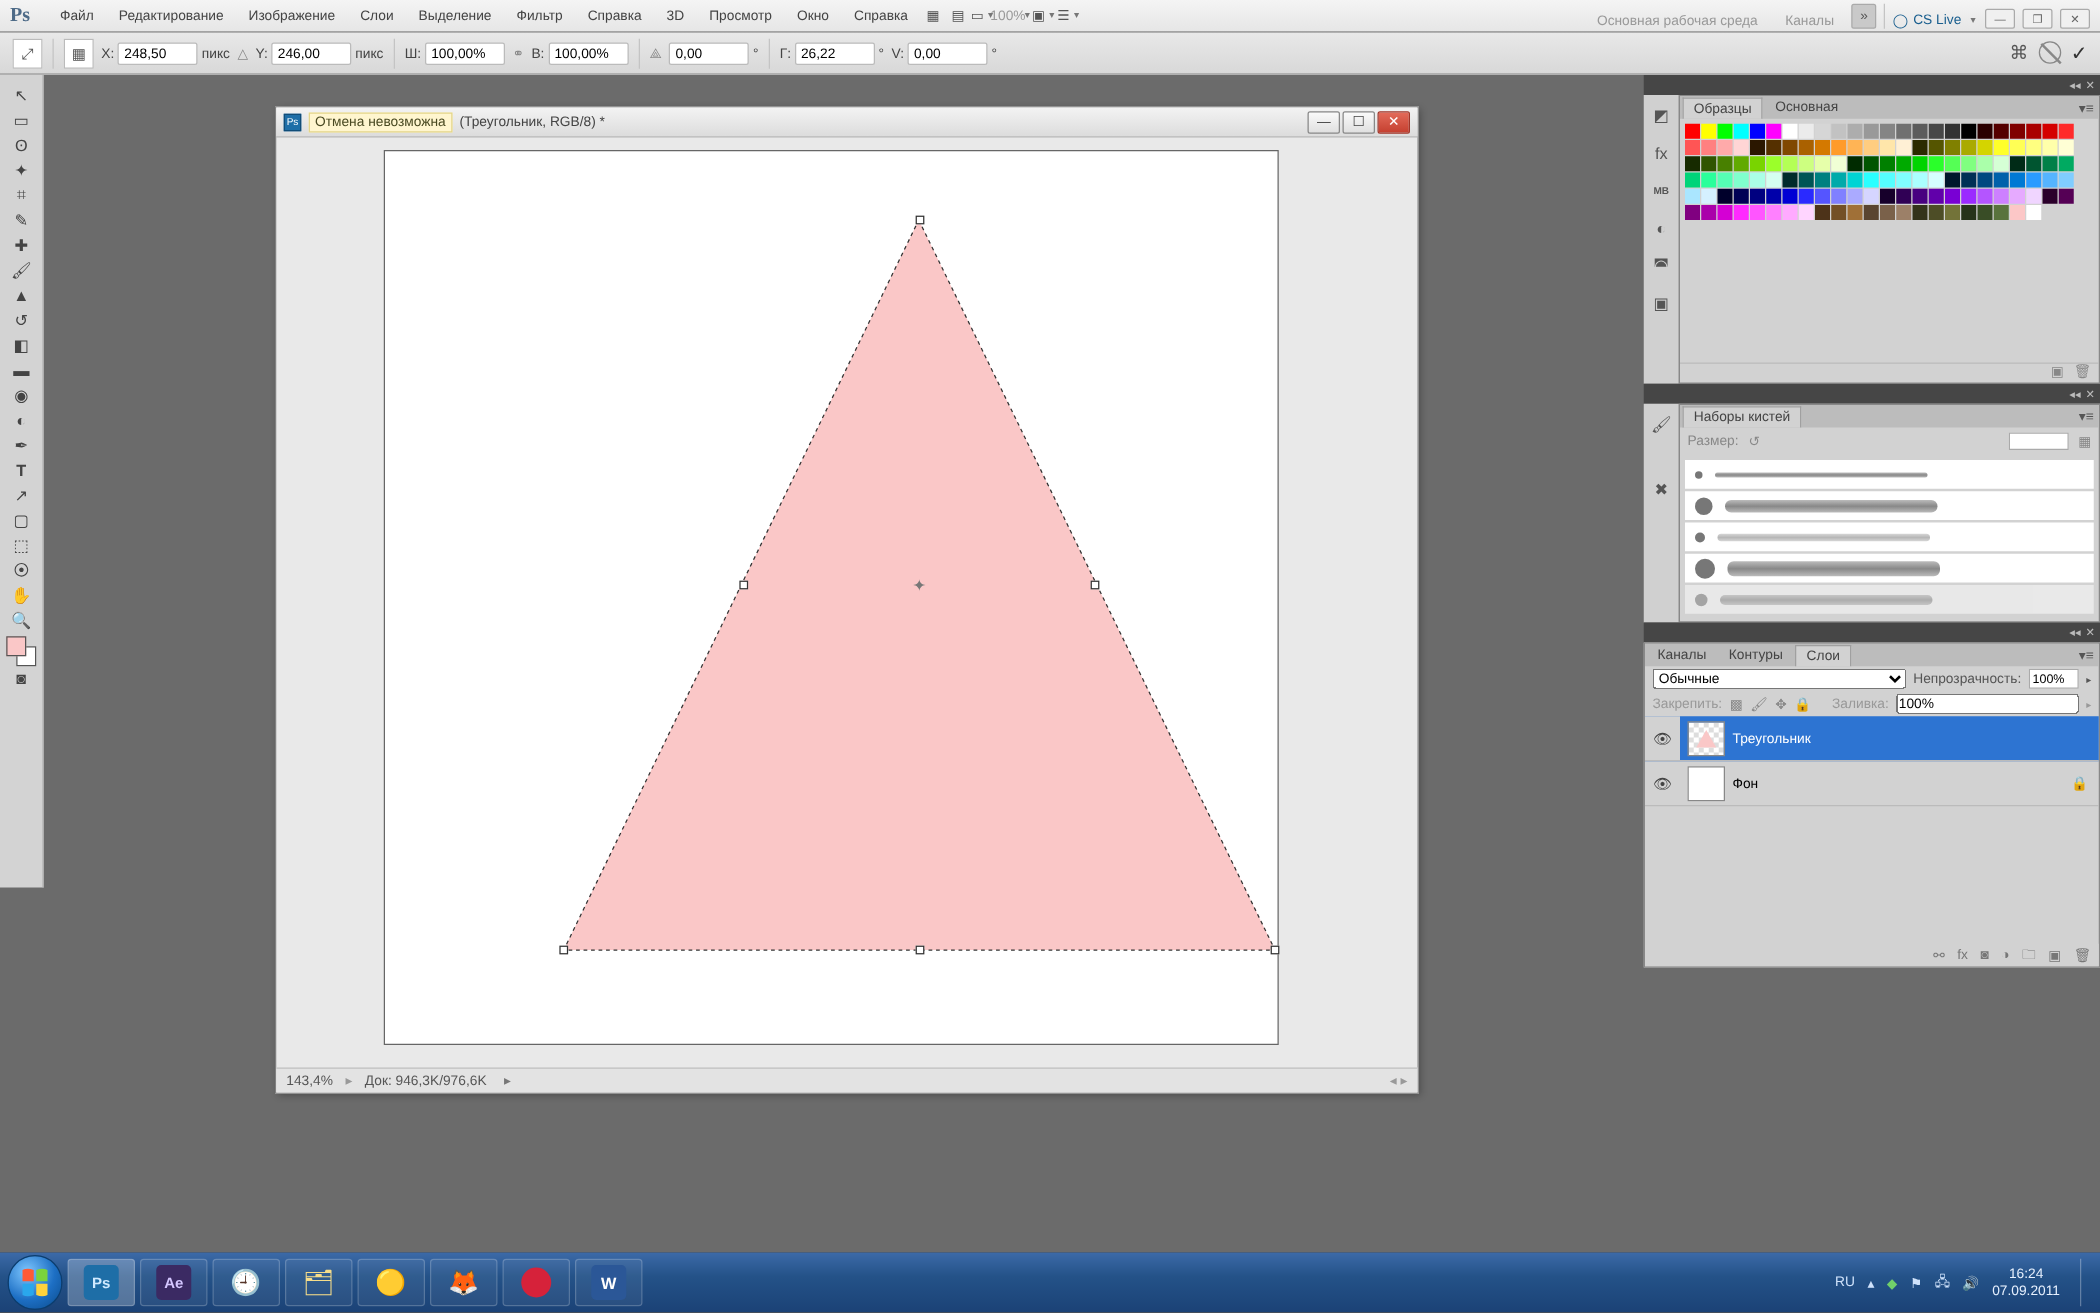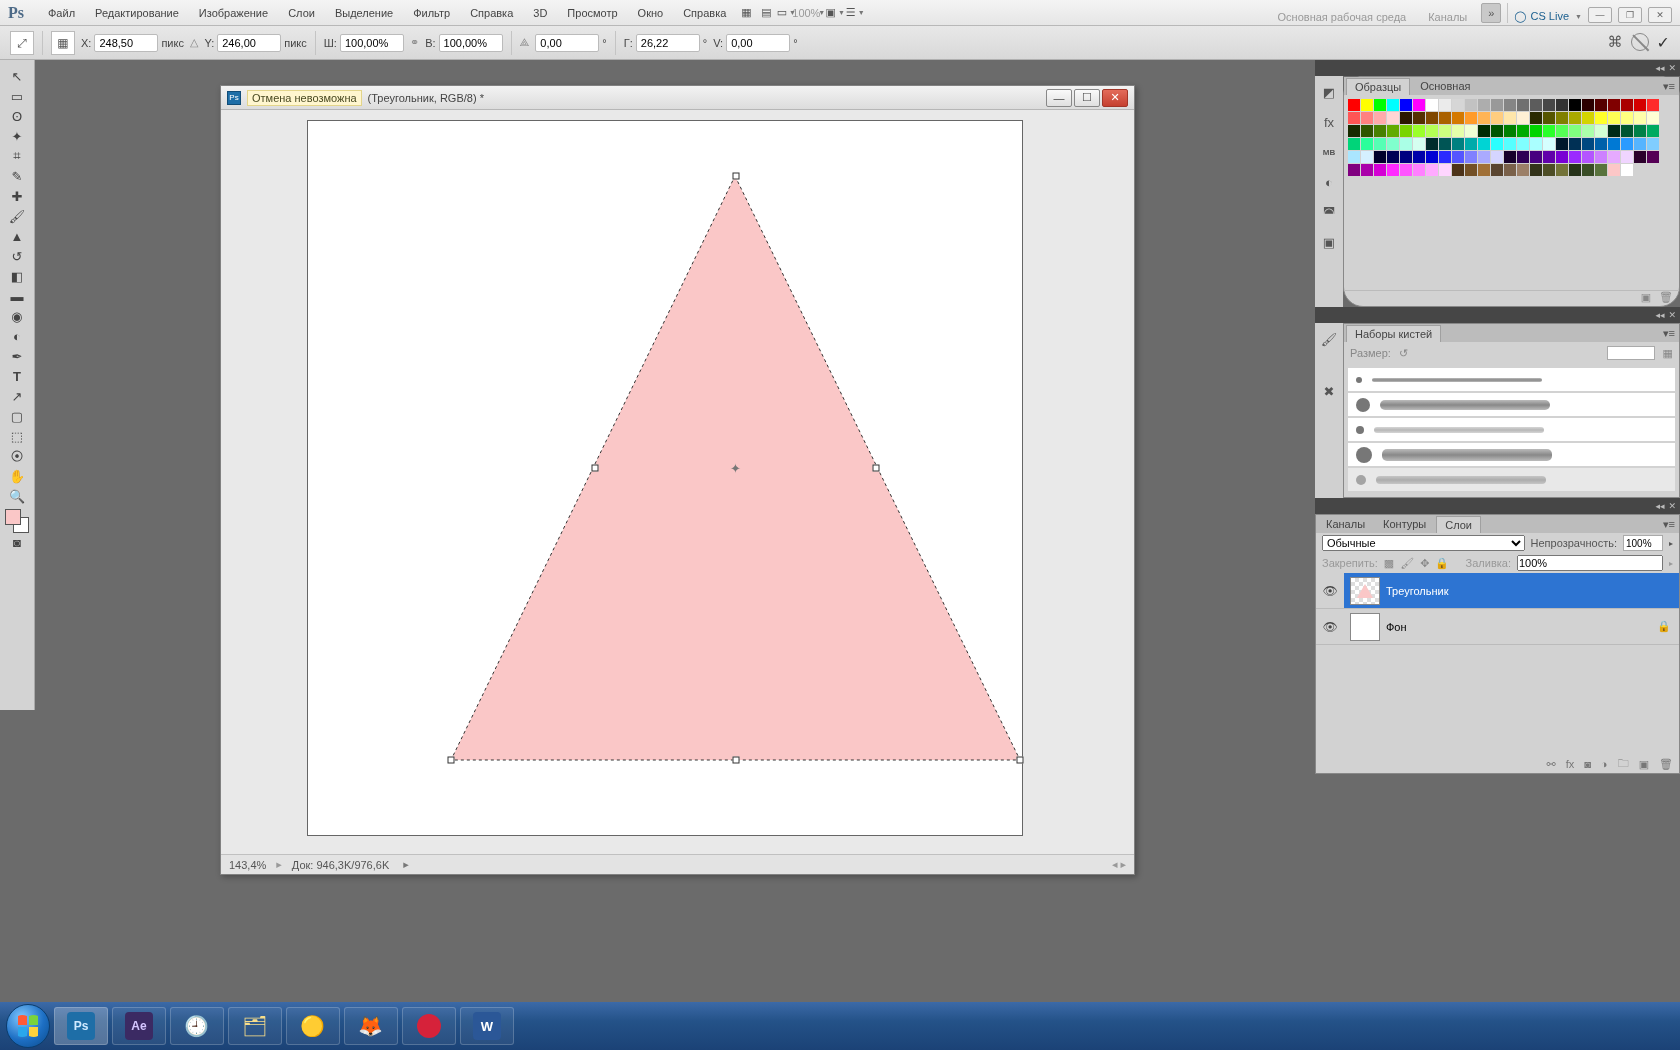--- a/index.html
+++ b/index.html
@@ -266,21 +266,21 @@
 
   <div class="row">
     <div class="vstrip">
       <div>◩</div>
       <div>fx</div>
       <div style="font-size:8px;font-weight:bold;">MB</div>
       <div>◐</div>
       <div>◚</div>
       <div>▣</div>
     </div>
-    <div class="panel" style="flex:1;border-radius:20px;">
+    <div class="panel" style="flex:1;">
       <div class="tabhdr">
         <span class="tab">Образцы</span>
         <span class="tab inact">Основная</span>
         <span class="menuDots">▾≡</span>
       </div>
       <div class="swatches" id="swatchHost">
           <div style="background: rgb(255, 0, 0);"></div>
           <div style="background: rgb(255, 255, 0);"></div>
           <div style="background: rgb(0, 255, 0);"></div>
           <div style="background: rgb(0, 255, 255);"></div>
@@ -562,13 +562,26 @@
     </div>
   <div class="taskBtn">
       <div class="ic" style="font-size:20px;">🦊</div>
     </div>
   <div class="taskBtn">
       <div class="ic" style="background:#d6223a;border-radius:50%;width:24px;height:24px;"></div>
     </div>
   <div class="taskBtn">
       <div class="ic" style="background:#2b5797;color:#fff;font-weight:bold;font-size:13px;">W</div>
     </div>
+  <div class="tray">
+    <span>RU</span>
+    <span>▴</span>
+    <span style="color:#71d06a">◆</span>
+    <span>⚑</span>
+    <span>🖧</span>
+    <span>🔊</span>
+    <div class="clock">
+      <div>16:24</div>
+      <div>07.09.2011</div>
+    </div>
+    <div style="width:10px;height:38px;border-left:1px solid rgba(255,255,255,.3);"></div>
+  </div>
 </div>
 
 </body></html>

